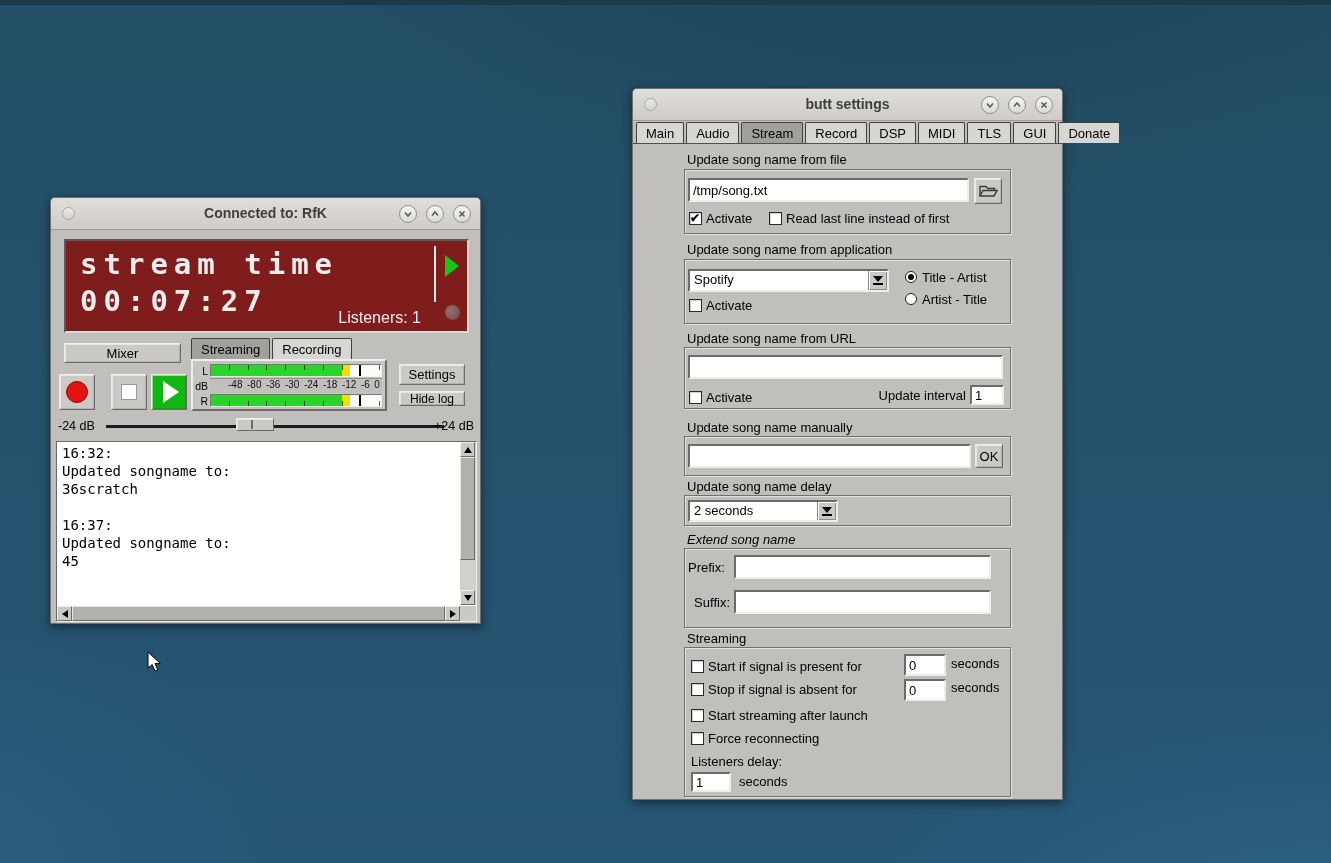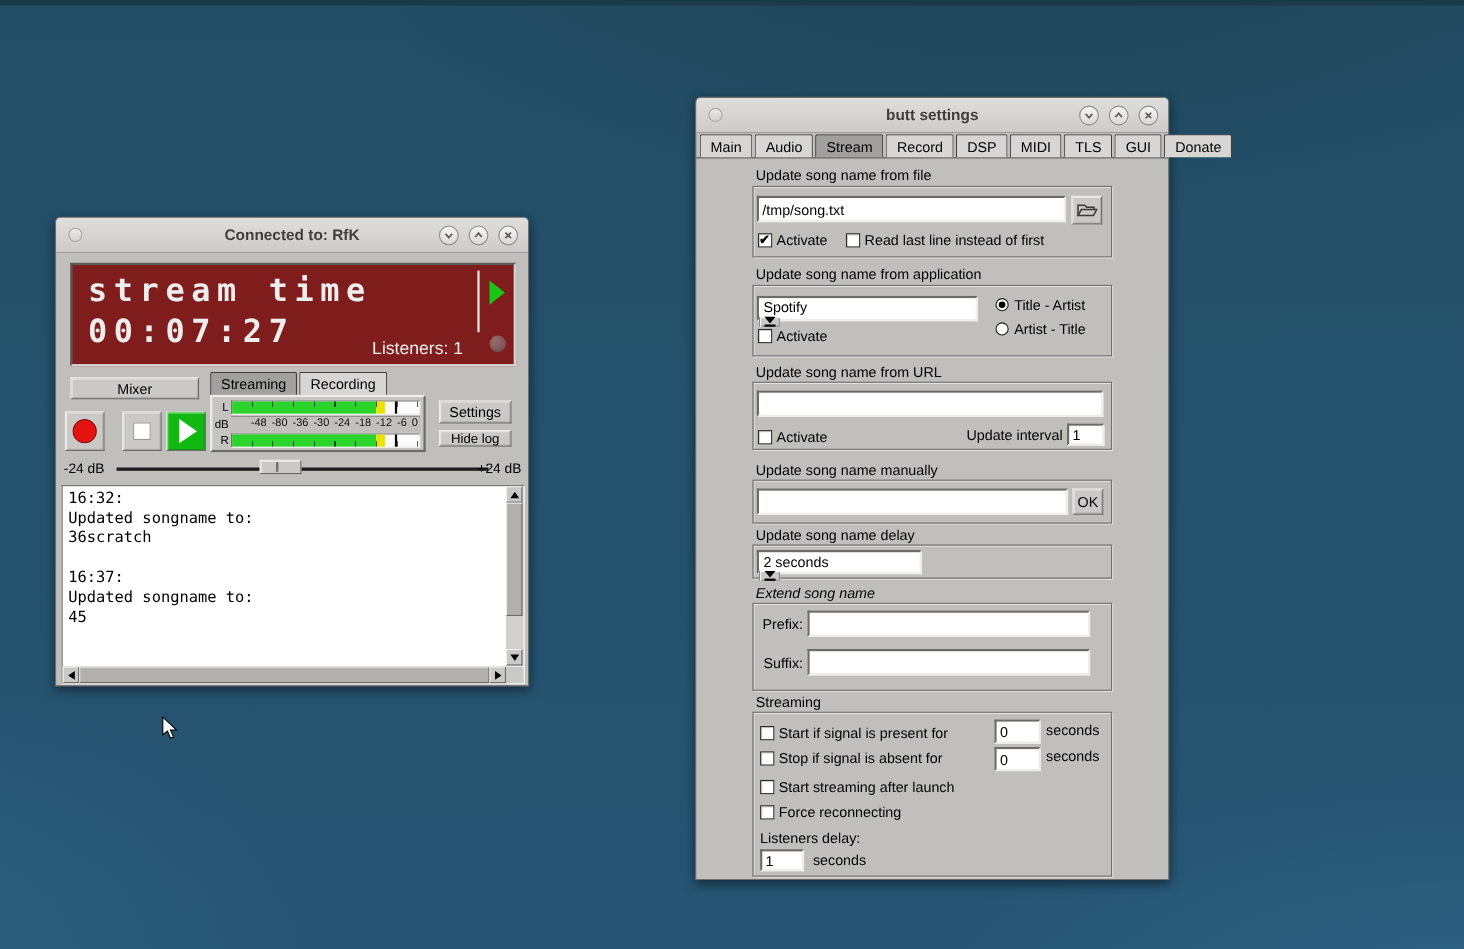--- a/index.html
+++ b/index.html
@@ -41,21 +41,21 @@
   .lbl { position:absolute; font-size:13px; color:#000; white-space:nowrap; }
   .cb { position:absolute; width:13px; height:13px; background:#fff; border:1px solid #2a2a2a;
          box-shadow:inset 1px 1px 0 rgba(0,0,0,.18); }
   .cb.checked::after { content:"✔"; position:absolute; left:0px; top:-2px; font-size:12px;
          font-weight:bold; color:#000; }
   .radio { position:absolute; width:12px; height:12px; border-radius:50%; background:#fff;
          border:1px solid #1f1f1f; }
   .radio.checked::after { content:""; position:absolute; left:2px; top:2px; width:6px; height:6px;
          border-radius:50%; background:#000; }
   .dd { position:absolute; background:#fff; border:2px solid;
-         border-color:#6d6b68 #efedea #efedea #6d6b68; display:flex; align-items:stretch;flex-direction:column; }
+         border-color:#6d6b68 #efedea #efedea #6d6b68; display:flex; align-items:stretch; }
   .dd .txt { flex:1; font-size:13px; padding:1px 4px; color:#000; }
   .dd-btn { width:19px; background:#cbc9c6; border-left:1px solid #8a8a8a;
          box-shadow:inset 1px 1px 0 #fff, inset -1px -1px 0 rgba(0,0,0,.3);
          display:flex; flex-direction:column; align-items:center; justify-content:center; gap:1px; }
   .tri-down { width:0; height:0; border-left:5px solid transparent; border-right:5px solid transparent;
          border-top:6px solid #000; }
   .dd-bar { width:10px; height:2px; background:#000; }
   .tab { height:21px; padding:0 9px; display:flex; align-items:center; font-size:13px; color:#000;
          background:#d8d6d3; border:1px solid #3f3f3f; border-bottom:none;
          border-radius:2px 2px 0 0; margin-right:2px; }
@@ -369,21 +369,21 @@
   <div class="dd" style="left:55px; top:411px; width:150px; height:22px;">
     <span class="txt">2 seconds</span>
     <span class="dd-btn">
         <i class="tri-down"></i>
         <i class="dd-bar"></i>
       </span>
   </div>
 
   <div class="lbl" style="left:54px; top:443px;font-style:italic;">Extend song name</div>
   <div class="group" style="top:459px; height:80px;"></div>
-  <span class="lbl" style="left:55px; top:471px; width:42px; text-align:right;">Prefix:</span>
+  <span class="lbl" style="left:55px; top:471px; width:42px; text-align:left;">Prefix:</span>
   <input class="field" style="left: 101px; top: 466px; width: 257px; height: 24px;" type="text" value="">
   <span class="lbl" style="left:55px; top:506px; width:42px; text-align:right;">Suffix:</span>
   <input class="field" style="left: 101px; top: 501px; width: 257px; height: 24px;" type="text" value="">
 
   <div class="lbl" style="left:54px; top:542px;">Streaming</div>
   <div class="group" style="top:558px; height:150px;"></div>
   <span class="cb" style="left:58px; top:571px;"></span>
   <span class="lbl" style="left:75px; top:570px;">Start if signal is present for</span>
   <input class="field" style="left: 271px; top: 565px; width: 42px; height: 22px;" type="text" value="0">
   <span class="lbl" style="left:318px; top:567px;">seconds</span>

